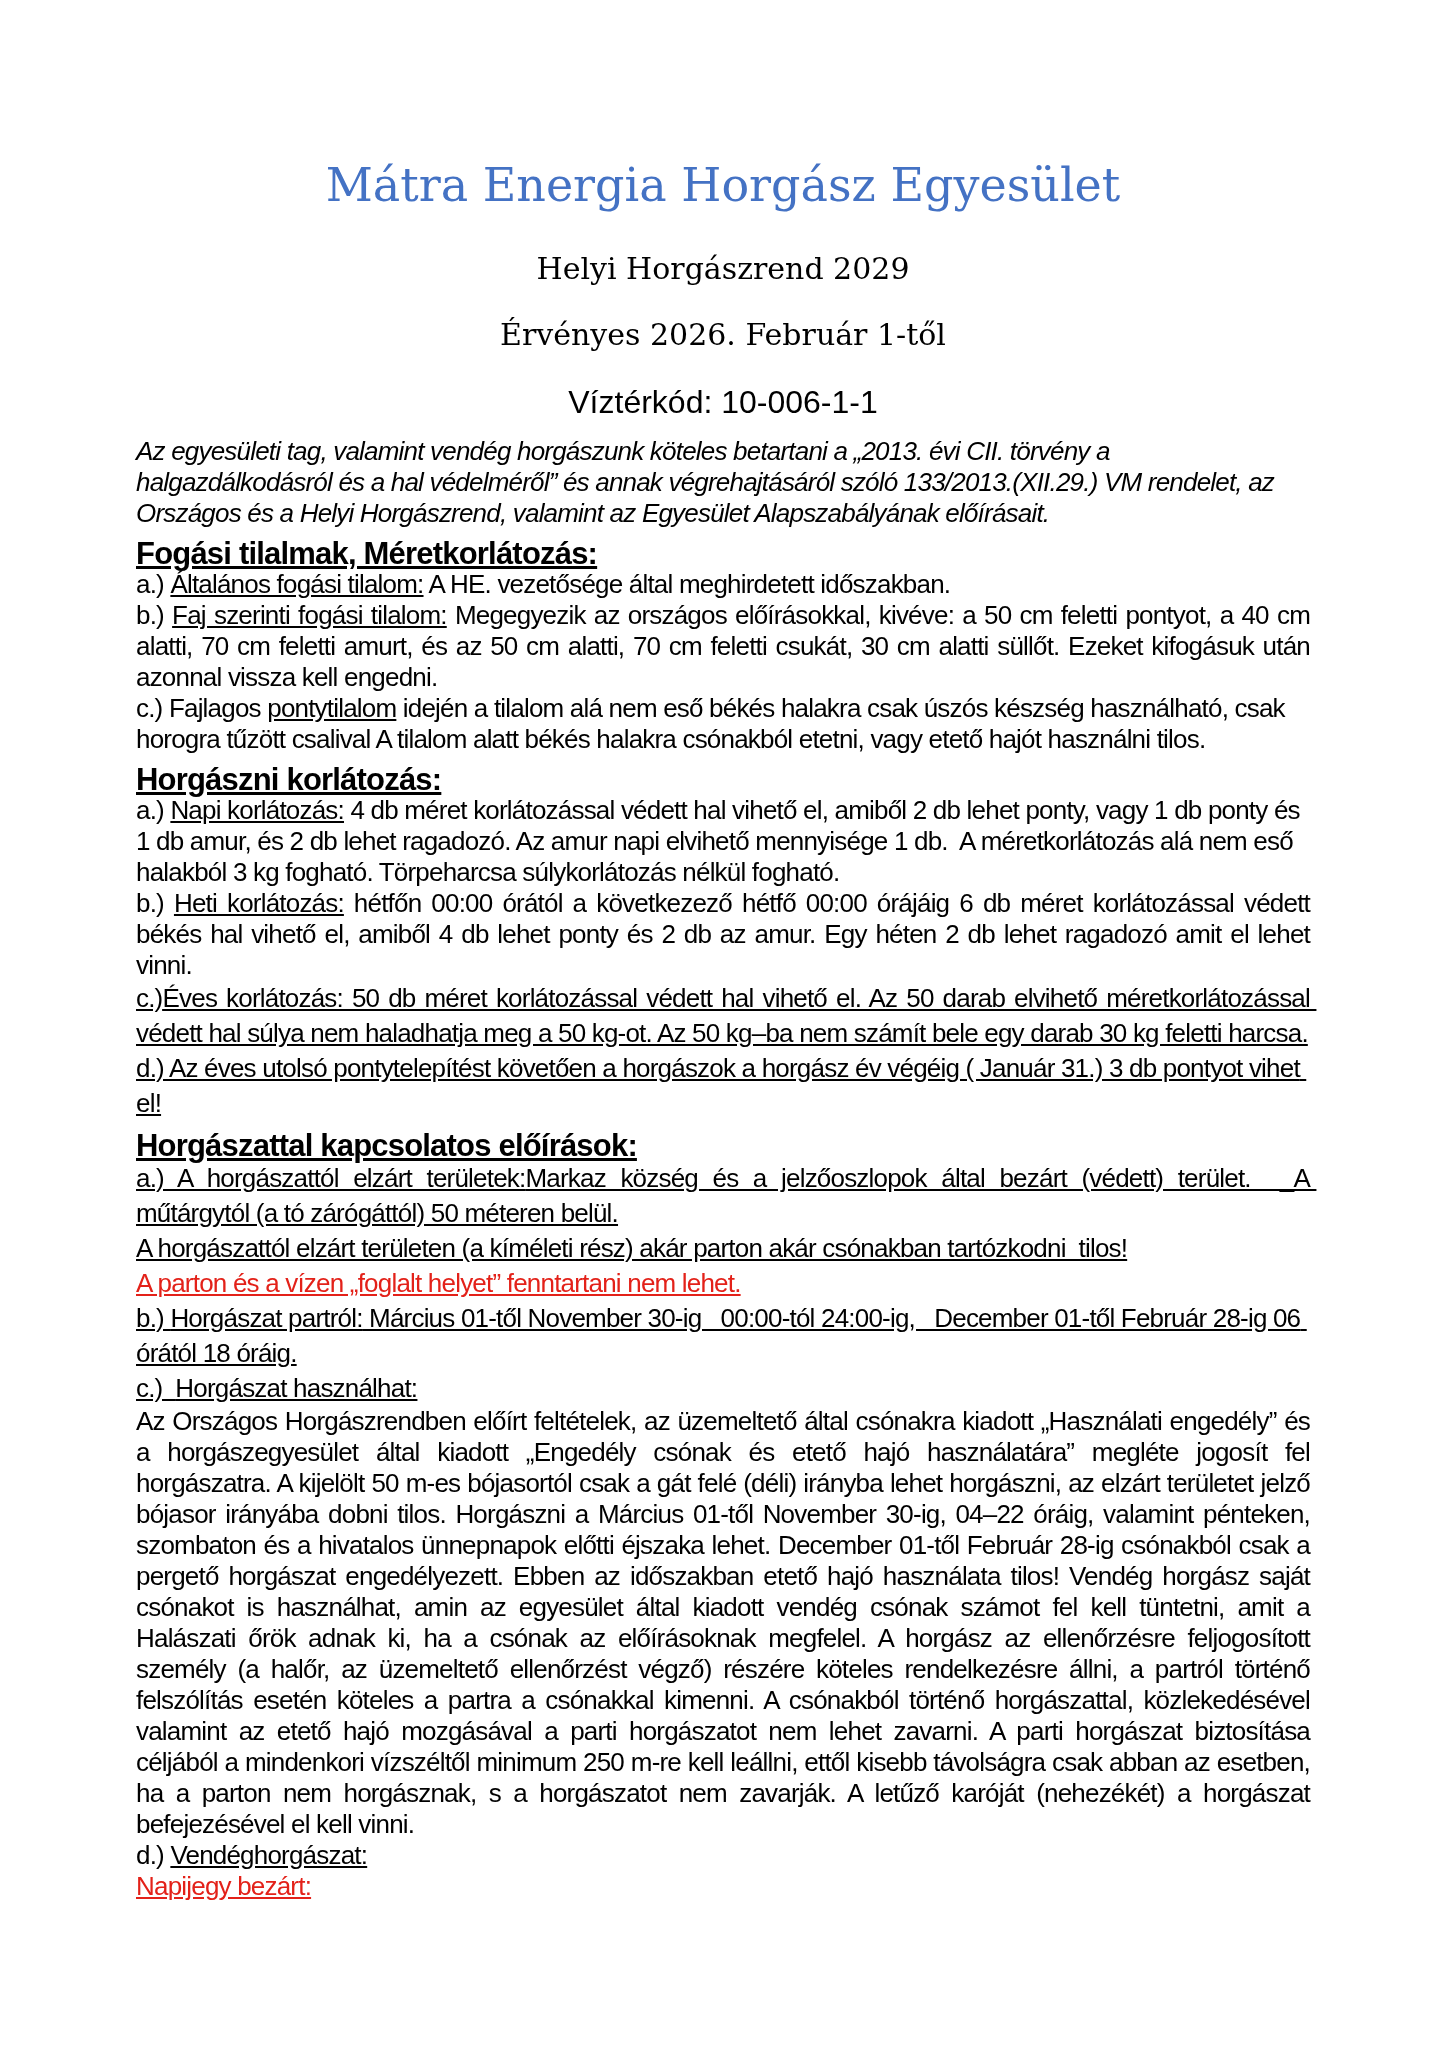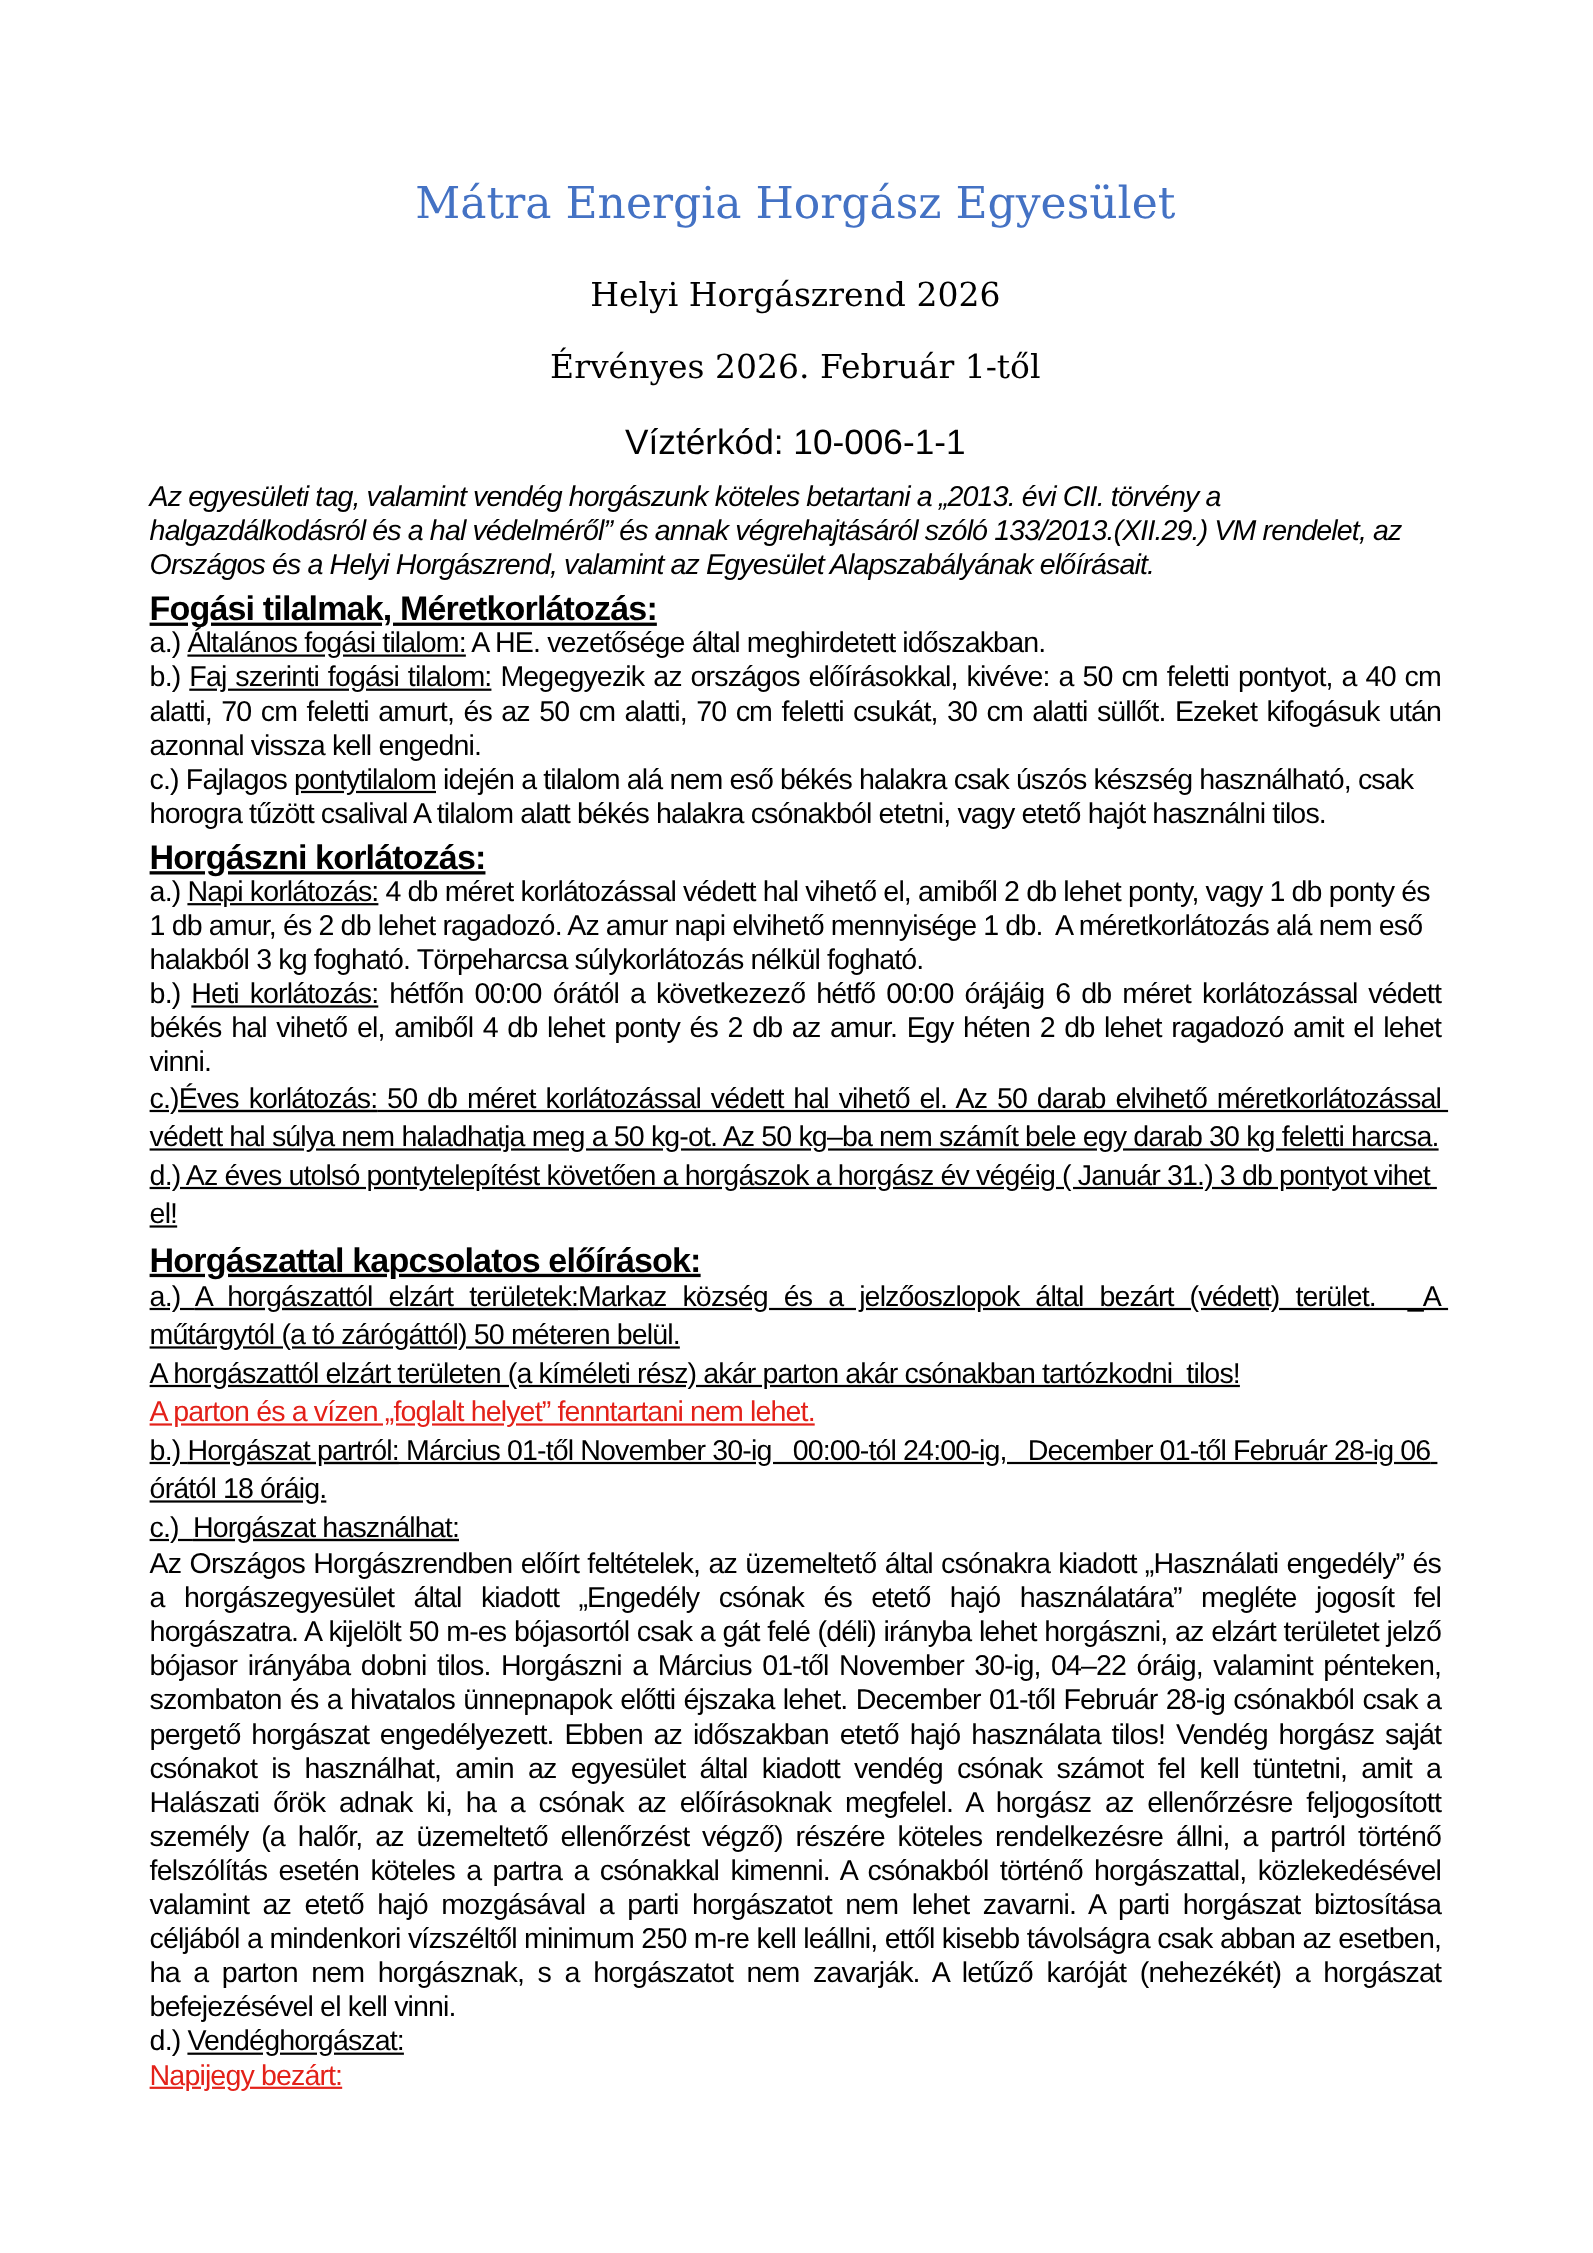--- a/index.html
+++ b/index.html
@@ -19,21 +19,21 @@
   .page{
     width:1448px;
     height:2048px;
     background:#ffffff;
     padding:156px 138px 0 136px;
   }
   .center{text-align:center;}
   .doc-title{
     font-family:"DejaVu Serif","Liberation Serif",serif;
     font-weight:400;
-    font-size:40px;
+    font-size:46px;
     line-height:58px;
     color:var(--title-blue);
     margin-bottom:36px;
   }
   .doc-sub{
     font-family:"DejaVu Serif","Liberation Serif",serif;
     font-weight:400;
     font-size:30px;
     line-height:38px;
     margin-bottom:28px;
@@ -66,21 +66,21 @@
   .red-u{color:var(--alert-red);text-decoration:underline;}
   .intro{margin-bottom:4px;font-style:italic;}
 </style>
 </head>
 <body>
 
 <div class="page">
 
   <h1 class="doc-title center">Mátra Energia Horgász Egyesület</h1>
 
-  <p class="doc-sub center">Helyi Horgászrend 2026</p>
+  <p class="doc-sub center">Helyi Horgászrend 2029</p>
 
   <p class="doc-sub center">Érvényes 2026. Február 1-től</p>
 
   <p class="doc-code center">Víztérkód: 10-006-1-1</p>
 
   <p class="body-text intro">Az egyesületi tag, valamint vendég horgászunk köteles betartani a „2013. évi CII. törvény a halgazdálkodásról és a hal védelméről” és annak végrehajtásáról szóló 133/2013.(XII.29.) VM rendelet, az Országos és a Helyi Horgászrend, valamint az Egyesület Alapszabályának előírásait.</p>
 
   <h2 class="sec-heading">Fogási tilalmak, Méretkorlátozás:</h2>
 
   <p class="body-text"><span>a.) </span><span class="u">Általános fogási tilalom:</span><span> A HE. vezetősége által meghirdetett időszakban.</span></p>

